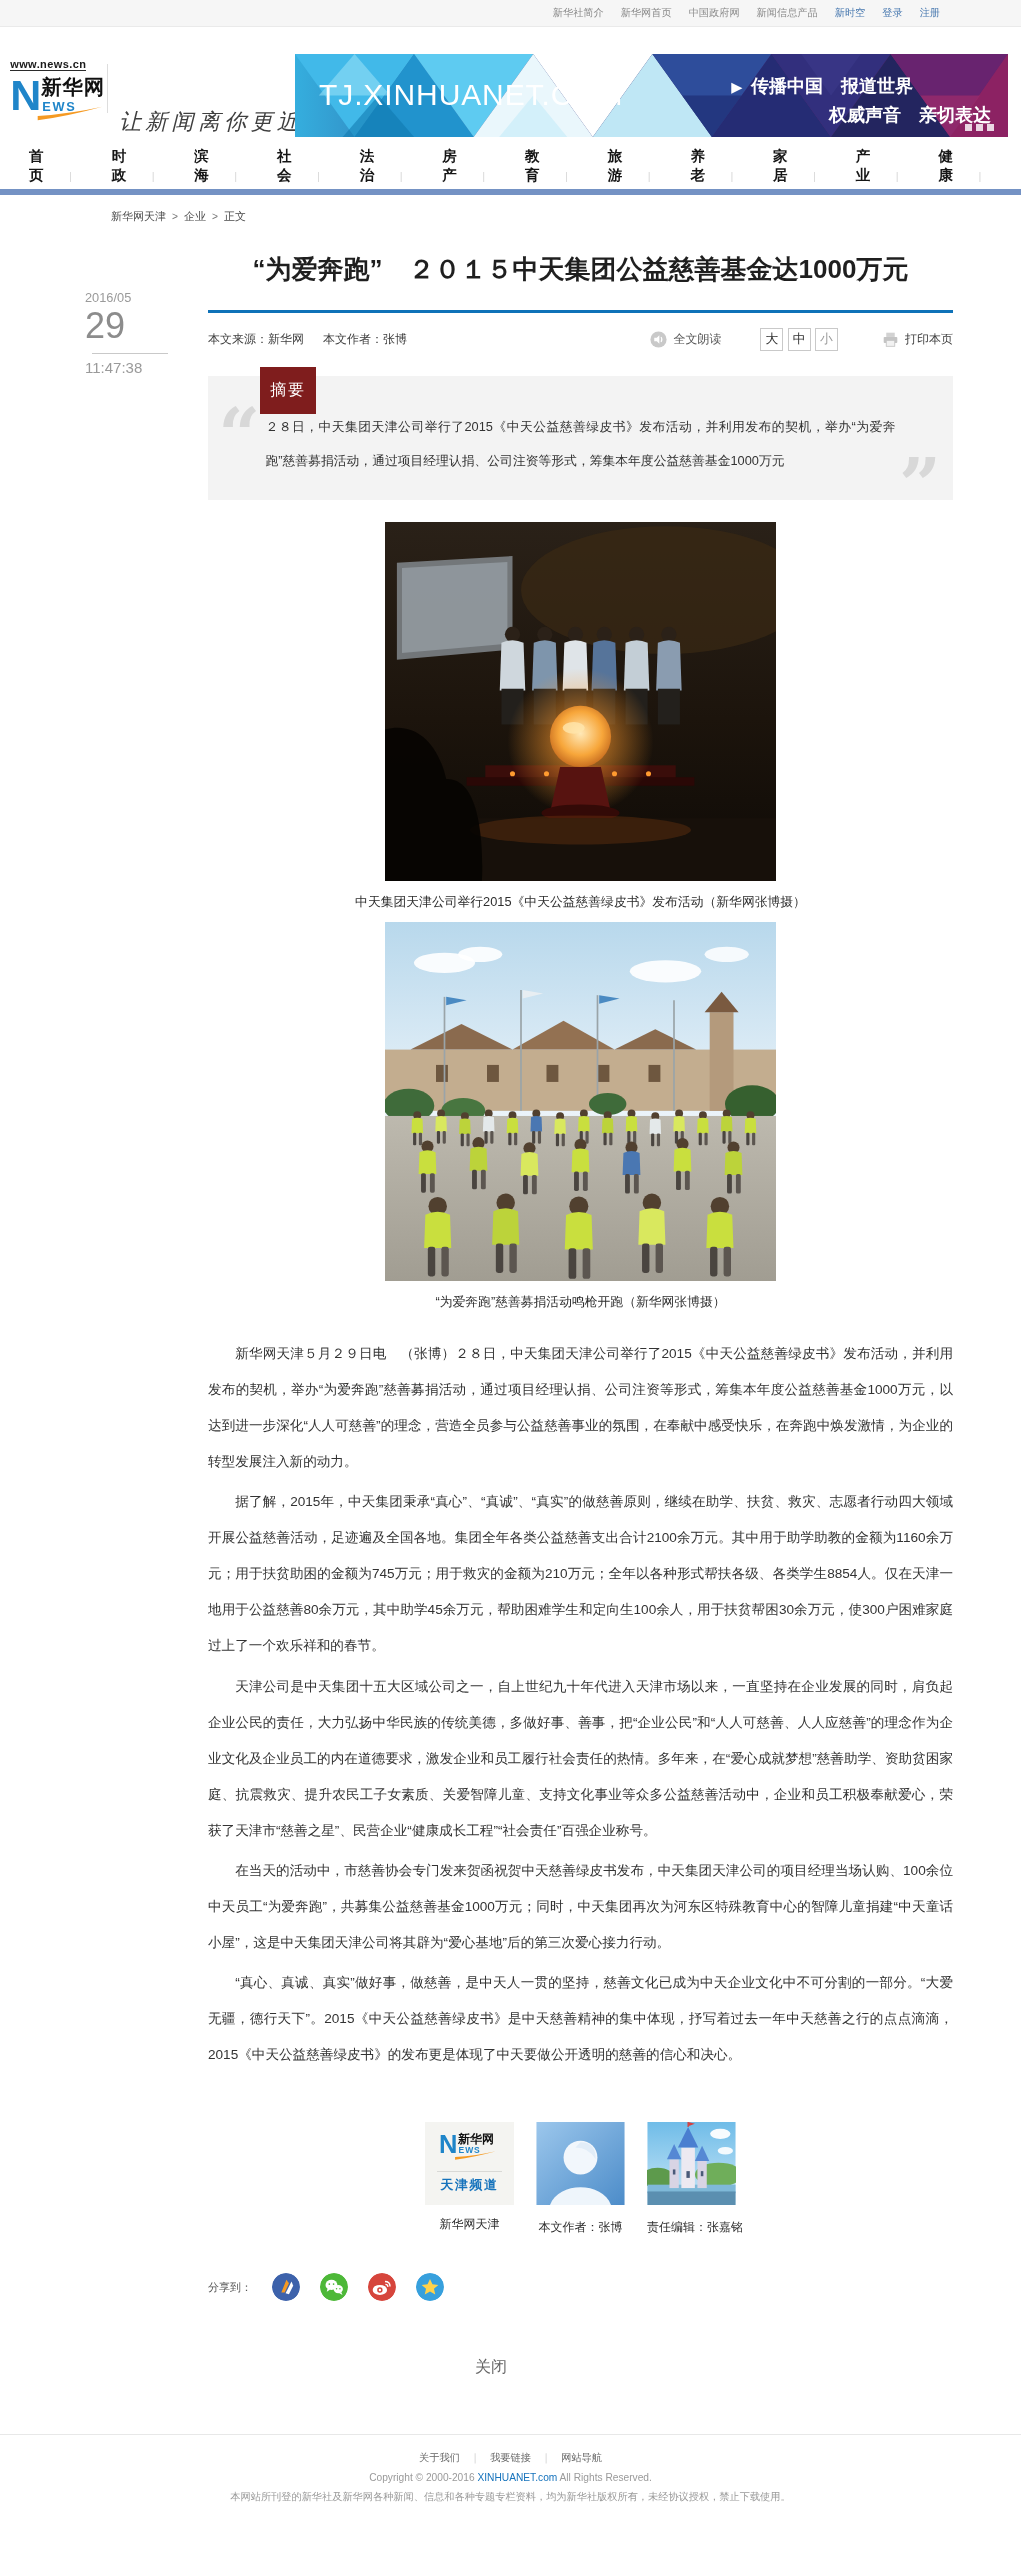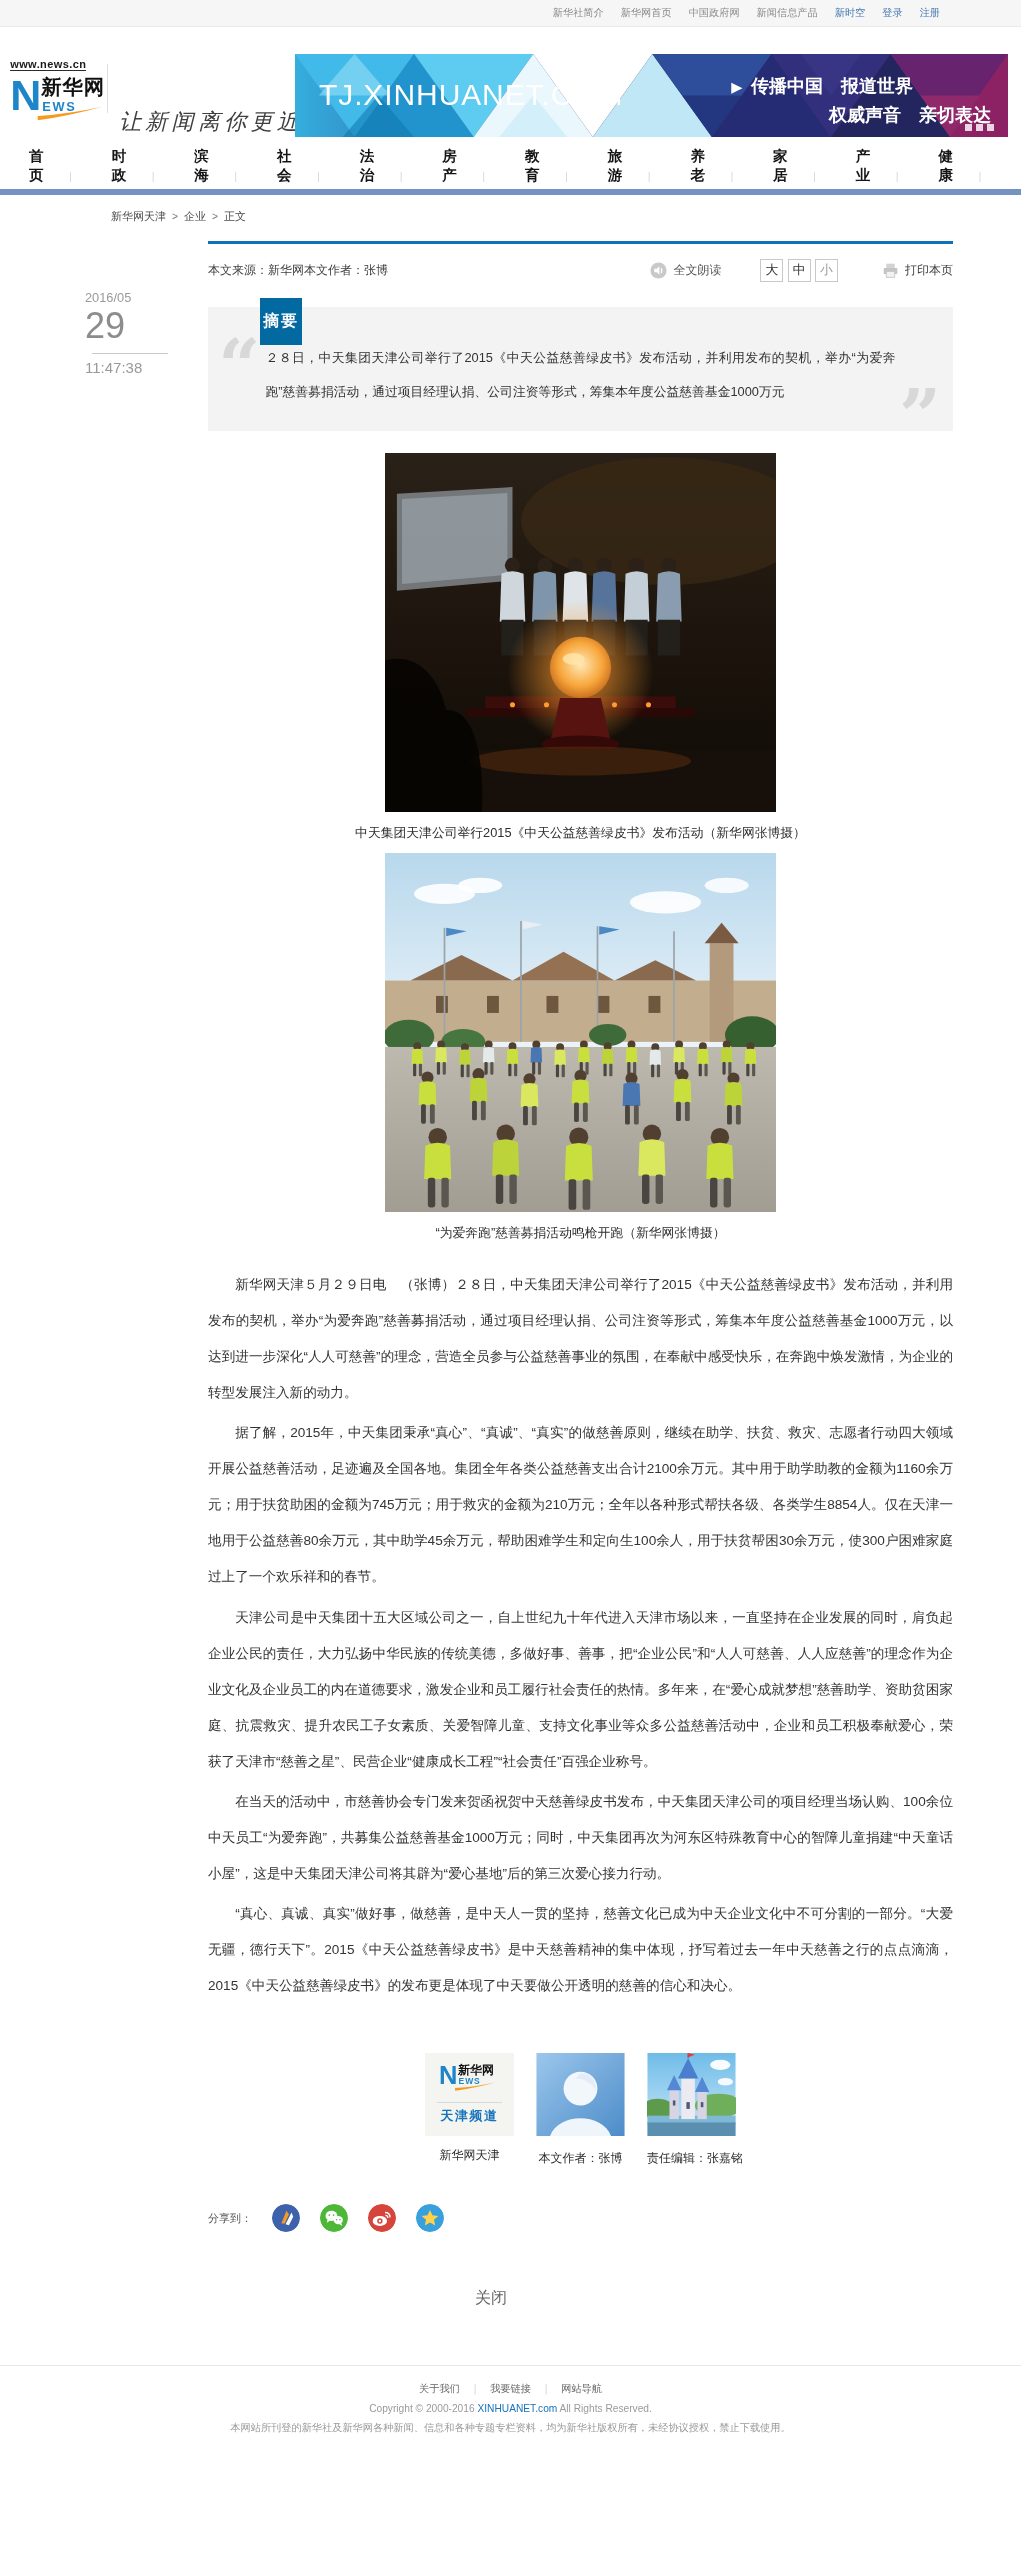--- a/index.html
+++ b/index.html
@@ -49,32 +49,32 @@
   .d-month{font-size:12.8px;color:#9a9a9a;}
   .d-day{font-size:36px;color:#8c8c8c;line-height:1.15;}
   .d-line{border:none;border-top:1.7px solid #c9c9c9;margin:6.8px 6.8px 5.1px;}
   .d-time{font-size:15px;color:#9a9a9a;}
 
   .article-main{width:745px;margin-left:208px;}
   h1.title{margin:22px 34px 0;font-size:26px;line-height:47px;text-align:center;color:#1f1f1f;font-weight:bold;}
   .title-divider{height:3.4px;background:#0f72b8;margin-top:17px;}
 
   .meta-row{display:flex;align-items:center;margin-top:14.5px;font-size:12px;color:#3f3f3f;}
-  .meta-left{display:flex;}
+  .meta-left{display:flex;gap:19px;}
   .meta-right{margin-left:auto;display:flex;align-items:center;}
   .readaloud{display:flex;align-items:center;gap:6px;color:#555;}
   .fs-group{margin-left:39px;display:flex;gap:4.3px;}
   .fs-box{width:21px;height:21px;border:0.9px solid #c9c9c9;background:#fff;display:flex;align-items:center;justify-content:center;font-size:12.8px;color:#333;}
   .fs-box.small{color:#999;}
   .print-btn{margin-left:44px;display:flex;align-items:center;gap:6px;color:#3f3f3f;}
 
   .abstract{position:relative;margin-top:25.5px;background:#f3f3f3;padding:34px 49px 22px;}
   .abstract::before{content:"\201C";position:absolute;left:10.2px;top:22px;font-family:"DejaVu Serif",serif;font-size:73px;line-height:1;color:#d8d8d8;font-weight:bold;}
   .abstract::after{content:"\201D";position:absolute;right:12px;bottom:-20.4px;font-family:"DejaVu Serif",serif;font-size:73px;line-height:1;color:#d8d8d8;font-weight:bold;}
-  .abstract-tab{position:absolute;left:52px;top:-9.4px;width:42px;height:47px;background:#0369a1;color:#fff;font-size:16px;letter-spacing:1.7px;display:flex;align-items:center;justify-content:center;font-weight:bold;}
+  .abstract-tab{position:absolute;left:52px;top:-9.4px;width:56px;height:47px;background:#7f1d1d;color:#fff;font-size:16px;letter-spacing:1.7px;display:flex;align-items:center;justify-content:center;}
   .abstract-text{font-size:12.8px;line-height:34px;color:#333;text-align:justify;padding:0 8.5px;}
 
   .figure{margin-top:22px;}
   .figure + .figure{margin-top:10.2px;}
   .ph{display:block;width:391px;height:359px;margin:0 auto;}
   .cap{text-align:center;font-size:12.8px;color:#2e2e2e;margin-top:13px;}
 
   .body-text{margin-top:25.5px;}
   .body-text p{font-size:13.6px;line-height:36px;text-align:justify;text-indent:2em;margin:0 0 4.3px;color:#333;}
 
@@ -198,20 +198,21 @@
   </div>
 
   <div class="date-block">
     <div class="d-month">2016/05</div>
     <div class="d-day">29</div>
     <hr class="d-line">
     <div class="d-time">11:47:38</div>
   </div>
 
   <div class="article-main">
+    <h1 class="title">“为爱奔跑”　２０１５中天集团公益慈善基金达1000万元</h1>
     <div class="title-divider"></div>
 
     <div class="meta-row">
       <div class="meta-left">
         <span><span>本文来源：</span><span>新华网</span></span>
         <span><span>本文作者：</span><span>张博</span></span>
       </div>
       <div class="meta-right">
         <span class="readaloud">
           <svg width="17" height="17" viewBox="0 0 20 20">

